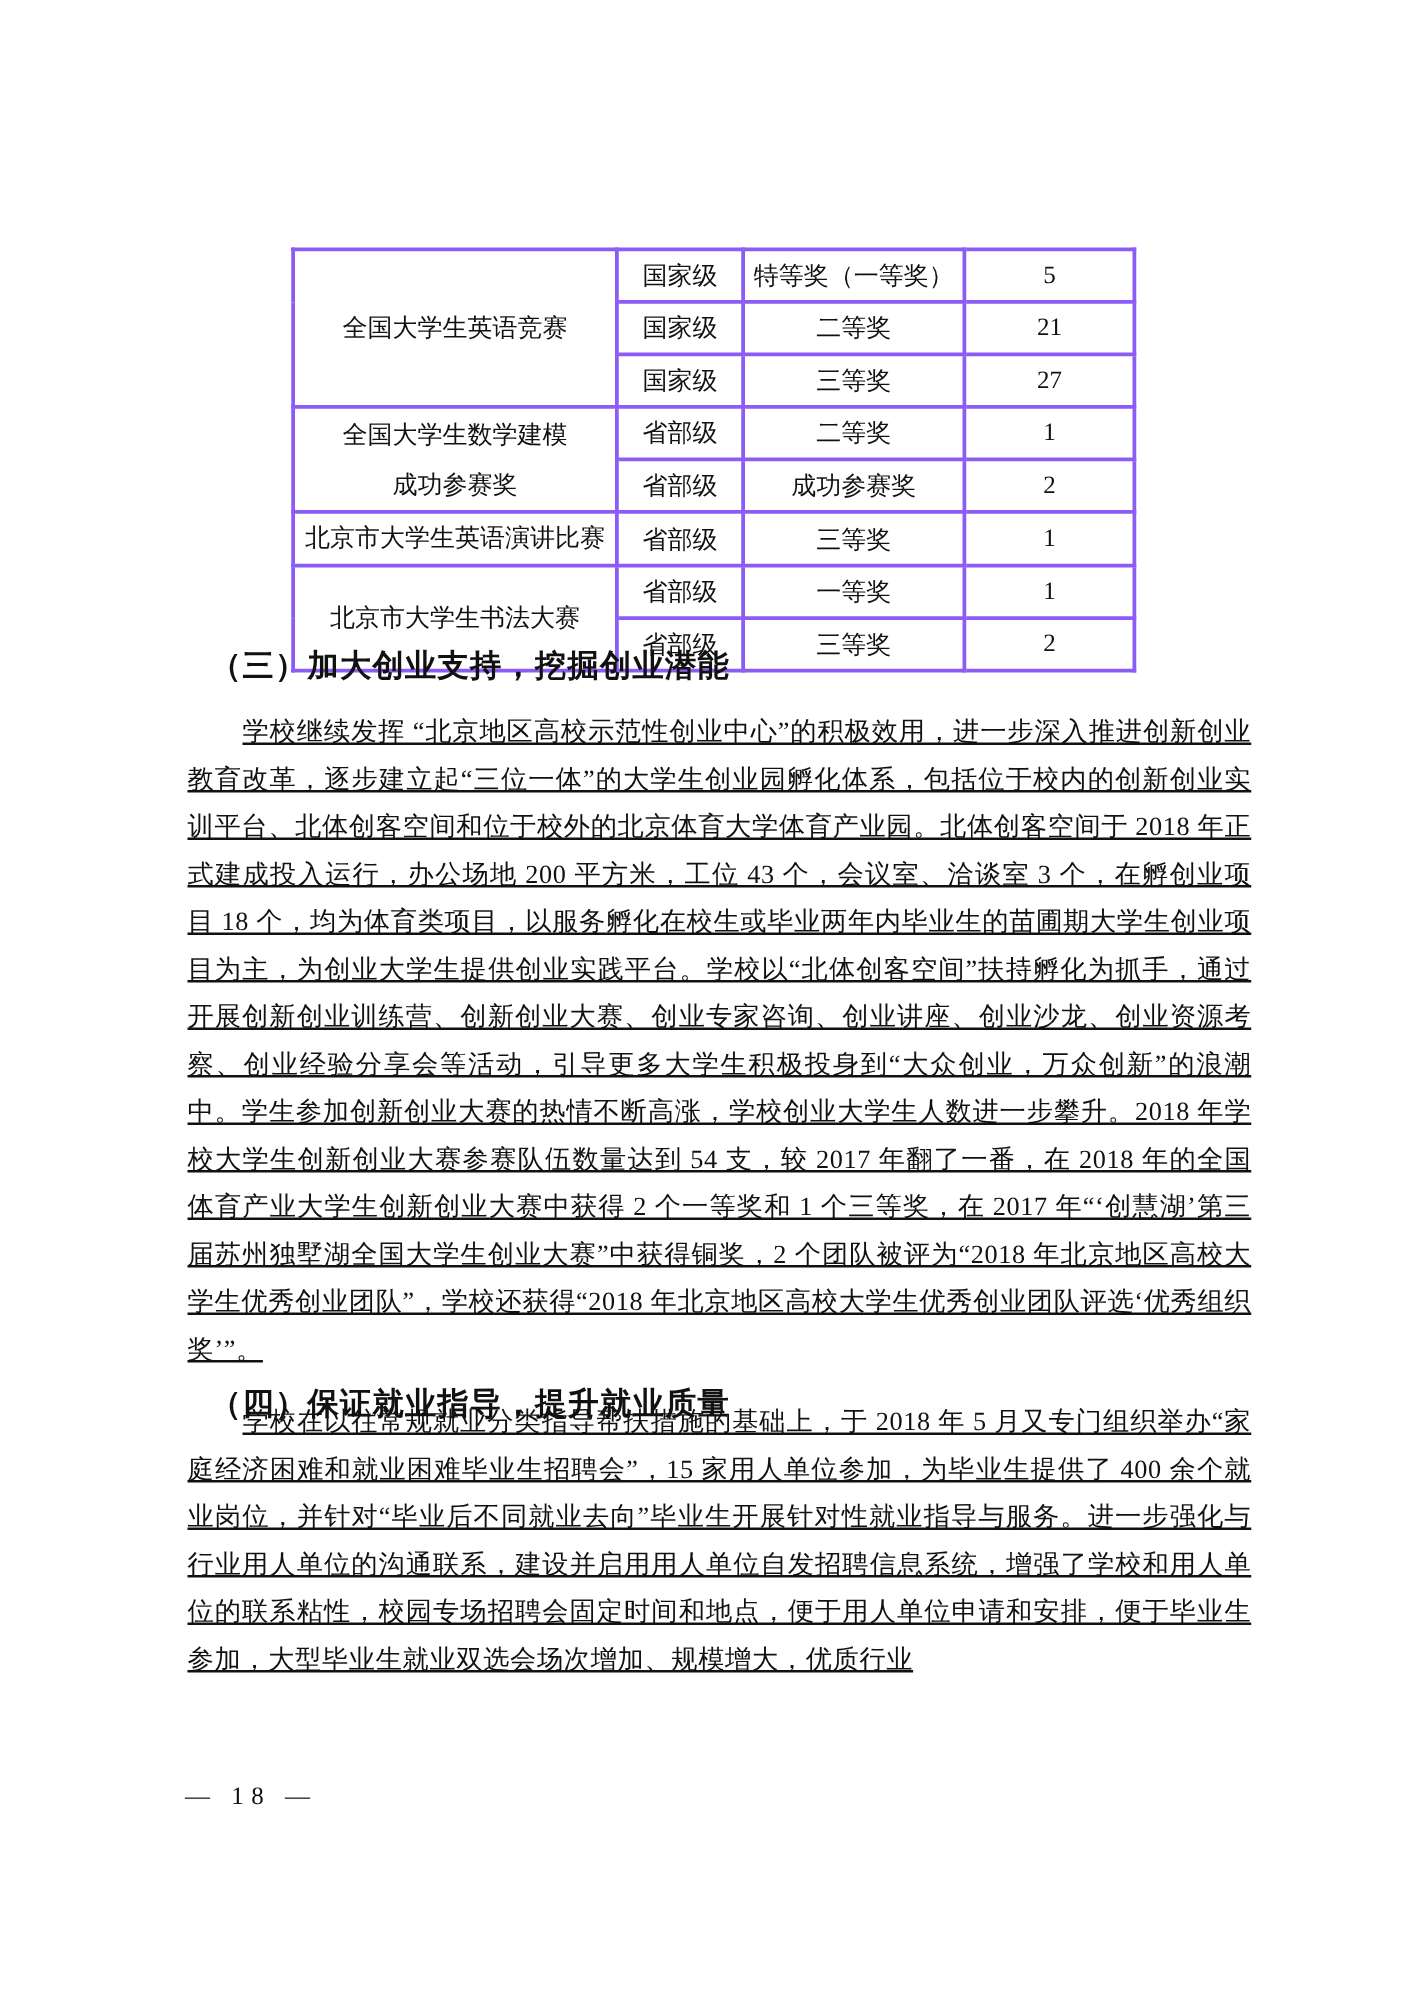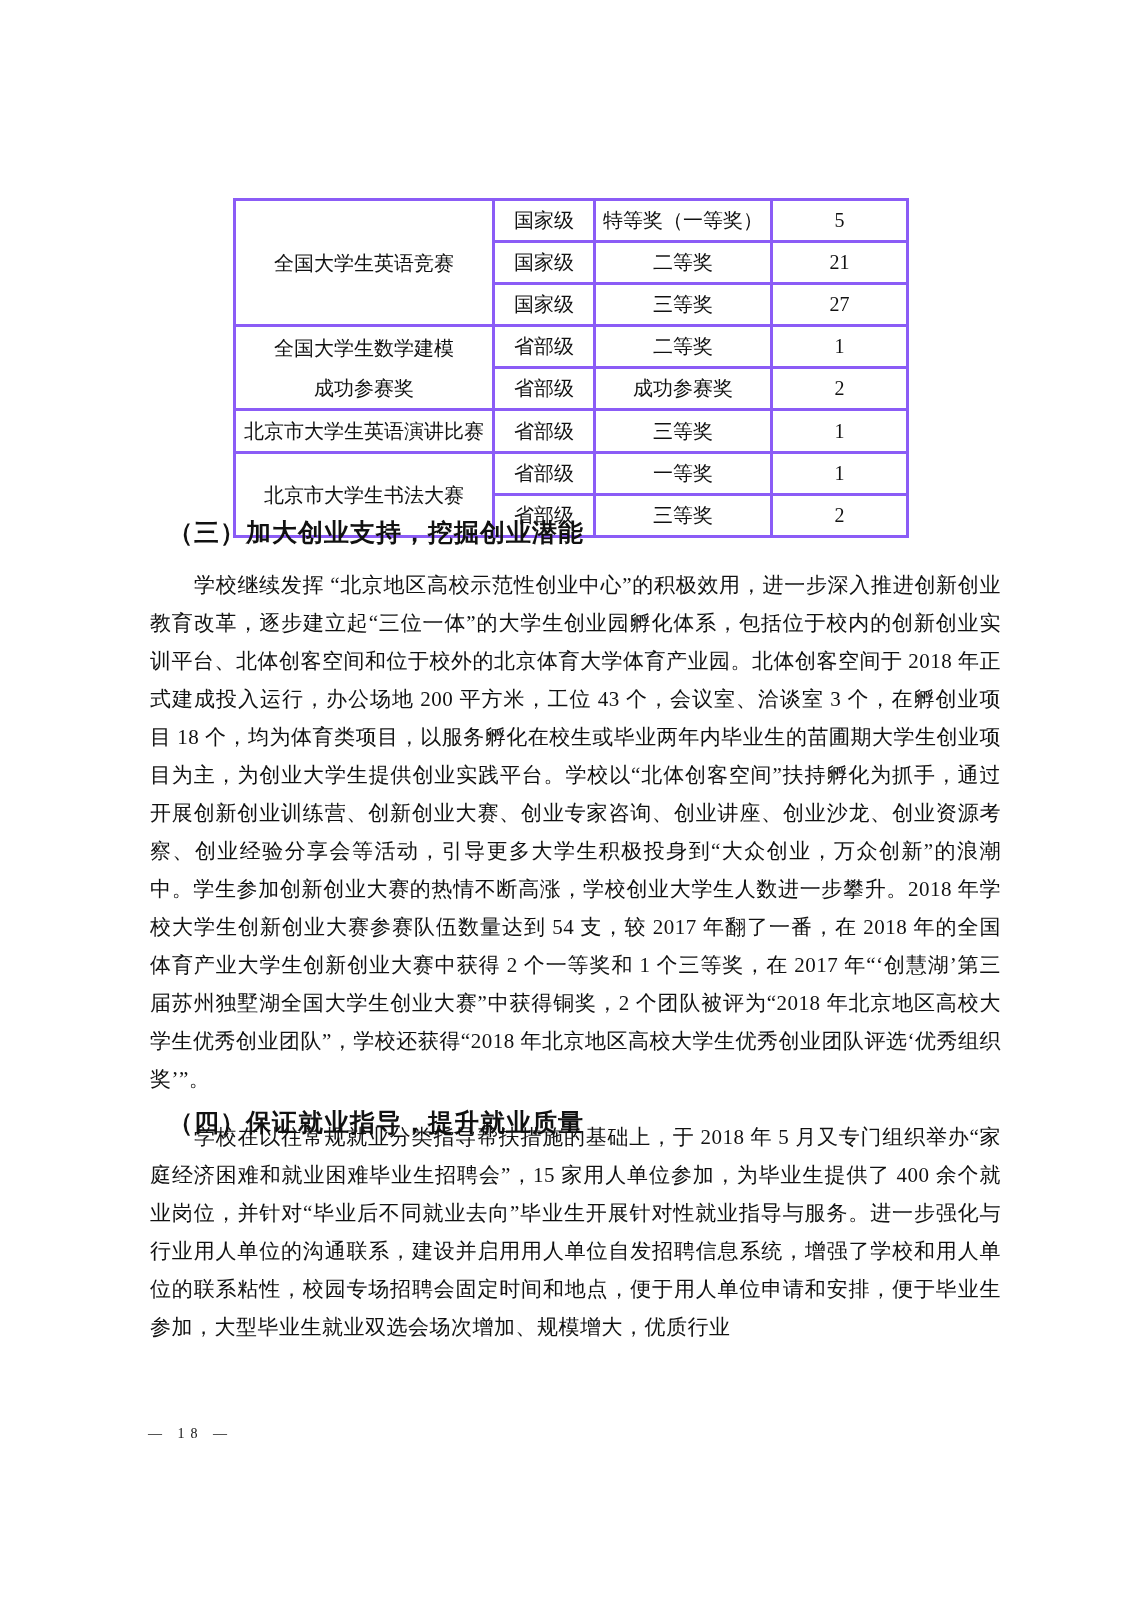--- a/index.html
+++ b/index.html
@@ -56,30 +56,31 @@
     position: absolute;
     left: 150px;
     width: 851px;
     font-size: 21px;
     line-height: 38px;
     text-align: justify;
     text-justify: inter-character;
     text-indent: 44px;
     letter-spacing: 0.5px;
     margin: 0;
+    text-decoration: underline;
   }
   .p1 { top: 566px; }
   .p2 { top: 1118px; }
 
   
   .page-number {
     position: absolute;
     left: 148px;
     top: 1426px;
-    font-size: 14px;
+    font-size: 20px;
     letter-spacing: 6px;
     white-space: nowrap;
     text-align: center;
   }
 </style>
 </head>
 <body>
 
 <div class="page">
 

